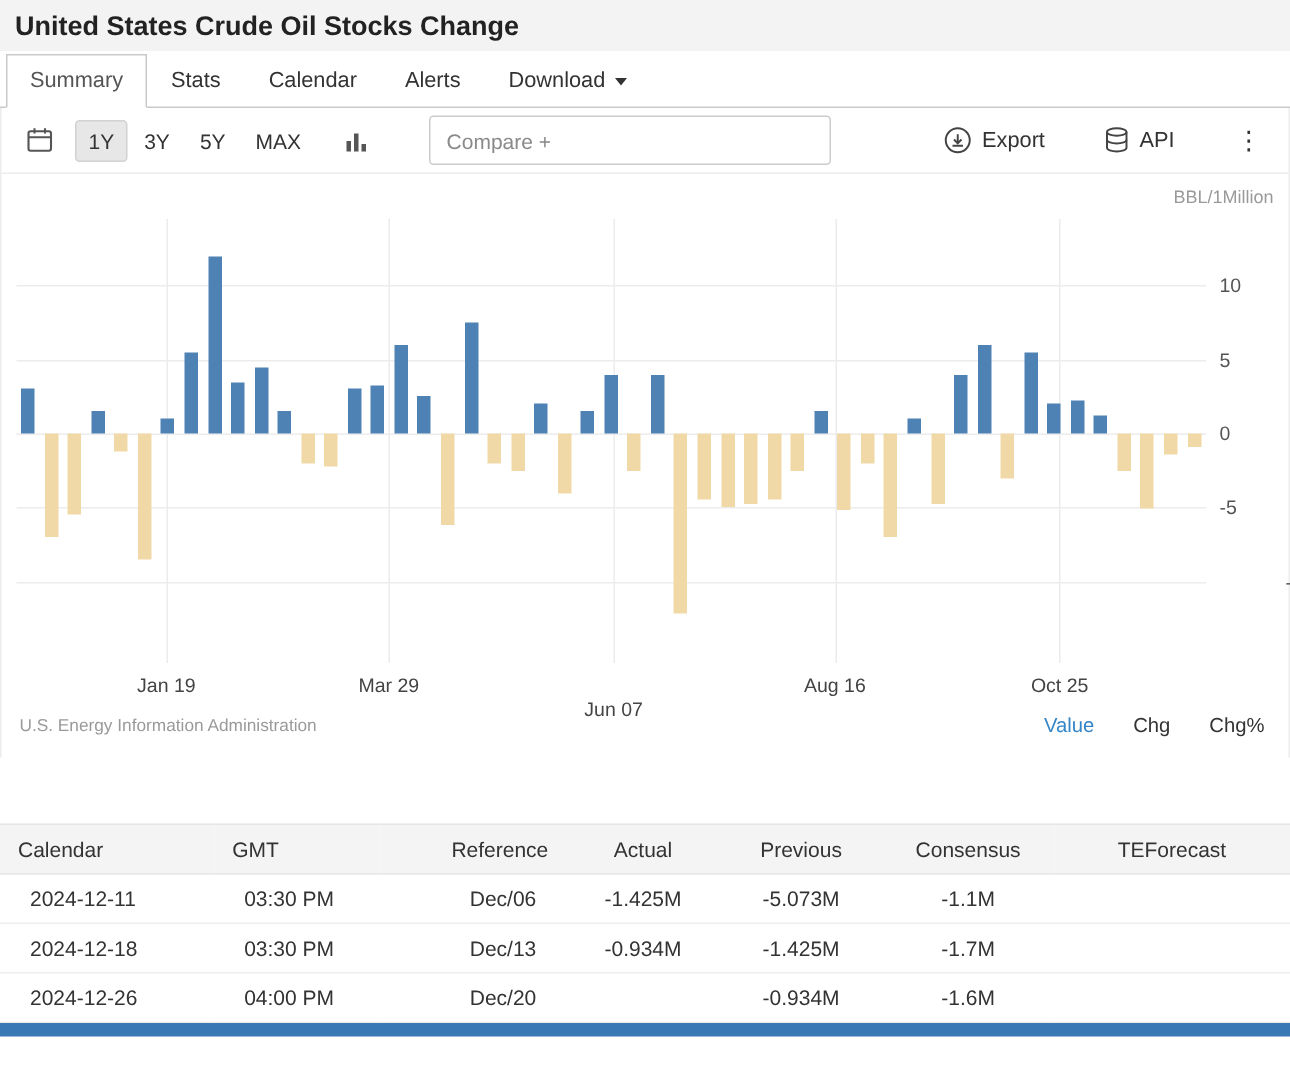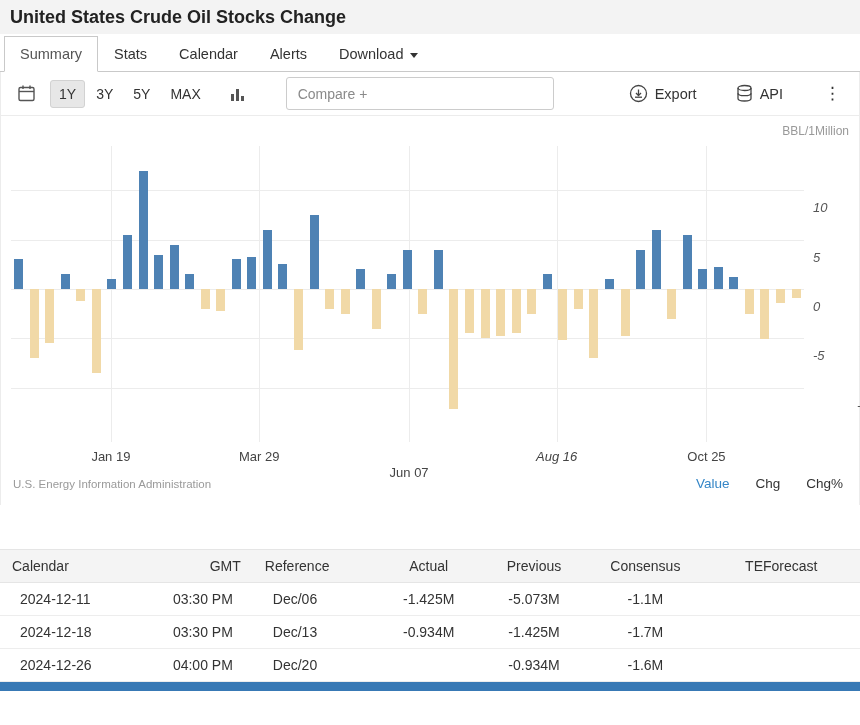--- a/index.html
+++ b/index.html
@@ -30,38 +30,38 @@
   .tool-label-btn { background: none; border: none; display: inline-flex; align-items: center; gap: 7px; font-size: 14.5px; color: #333; cursor: pointer; padding: 6px 10px; font-family: inherit; }
   .kebab { font-size: 17px; color: #333; padding: 2px 8px; margin-left: 4px; cursor: pointer; letter-spacing: 0; }
   
   .chart-section { padding: 4px 10px 0; }
   .chart-unit { text-align: right; color: #999; font-size: 12px; padding-right: 0px; margin: 4px 0 8px; }
   .plot-outer { position: relative; margin-right: 45px; }
   .chart-plot { position: relative; height: 296px; width: 100%; }
   .hgrid { position: absolute; left: 0; right: 0; height: 1px; background: #ececec; }
   .vgrid { position: absolute; top: 0; bottom: 0; width: 1px; background: #ececec; }
   .bar { position: absolute; }
-  .ylabels { position: absolute; left: 100%; top: 17px; height: 100%; width: 45px; font-style: italic; }
+  .ylabels { position: absolute; left: 100%; top: 0; height: 100%; width: 45px; }
   .ylabel { position: absolute; left: 9px; font-size: 13px; color: #555; transform: translateY(-50%); }
   .xlabels { position: relative; height: 30px; margin-right: 45px; }
   .xlabel { position: absolute; top: 7px; transform: translateX(-50%); font-size: 13px; color: #444; white-space: nowrap; }
   .chart-footer { display: flex; justify-content: space-between; align-items: center; padding: 4px 2px 14px; }
   .source-label { font-size: 11.5px; color: #9a9a9a; }
   .modes { display: flex; gap: 26px; padding-right: 4px; }
   .mode { font-size: 13.5px; color: #333; cursor: pointer; }
   .mode.active { color: #3586c7; }
   
   .table-section { margin-top: 44px; }
   table { width: 100%; border-collapse: collapse; font-size: 14px; }
   thead tr { background: #f4f4f4; }
   th { font-weight: normal; color: #333; padding: 8px 12px; border-top: 1px solid #e5e5e5; border-bottom: 1px solid #e5e5e5; }
   td { padding: 8px 20px; border-bottom: 1px solid #ededed; color: #333; }
   .c0 { width: 16.6%; text-align: left; }
-  .c1 { width: 12.8%; text-align: right; }
-  .c2 { width: 14.5%; text-align: left; }
+  .c1 { width: 12.8%; text-align: left; }
+  .c2 { width: 14.5%; text-align: right; }
   .c3 { width: 11.9%; text-align: center; }
   .c4 { width: 12.6%; text-align: center; }
   .c5 { width: 13.3%; text-align: center; }
   .c6 { width: 18.3%; text-align: center; }
   .bottom-bar { height: 9px; background: #3879b5; width: 100%; }
   svg { display: block; }
 </style>
 </head>
 <body>
 
@@ -202,21 +202,21 @@
           <span class="ylabel" style="top: 31.6667%;">5</span>
           <span class="ylabel" style="top: 48.3333%;">0</span>
           <span class="ylabel" style="top: 65%;">-5</span>
           <span class="ylabel" style="top: 81.6667%; margin-left: 44px;">-10</span>
         </div>
     </div>
     <div class="xlabels">
         <span class="xlabel" style="left: 12.6%;">Jan 19</span>
         <span class="xlabel" style="left: 31.3%;">Mar 29</span>
         <span class="xlabel" style="left: 50.2%; margin-top: 16px;">Jun 07</span>
-        <span class="xlabel" style="left: 68.8%; font-style: italic;">Aug 16</span>
+        <span class="xlabel" style="left: 68.8%;">Aug 16</span>
         <span class="xlabel" style="left: 87.7%;">Oct 25</span>
       </div>
     <div class="chart-footer">
       <span class="source-label">U.S. Energy Information Administration</span>
       <div class="modes">
           <span class="mode active">Value</span>
           <span class="mode">Chg</span>
           <span class="mode">Chg%</span>
         </div>
     </div>

